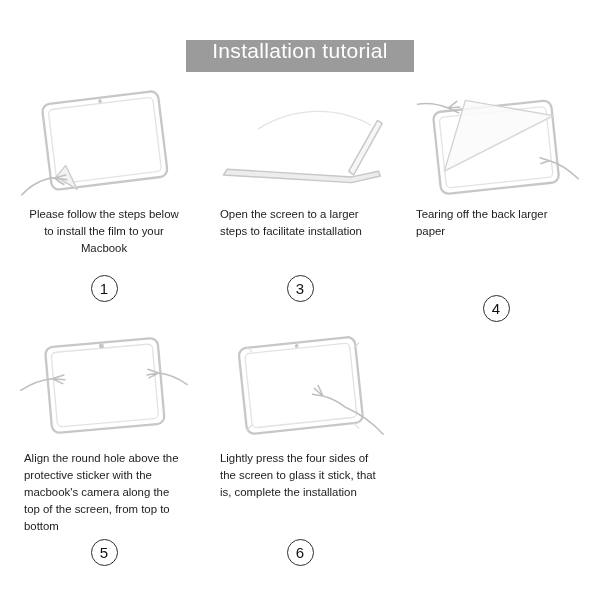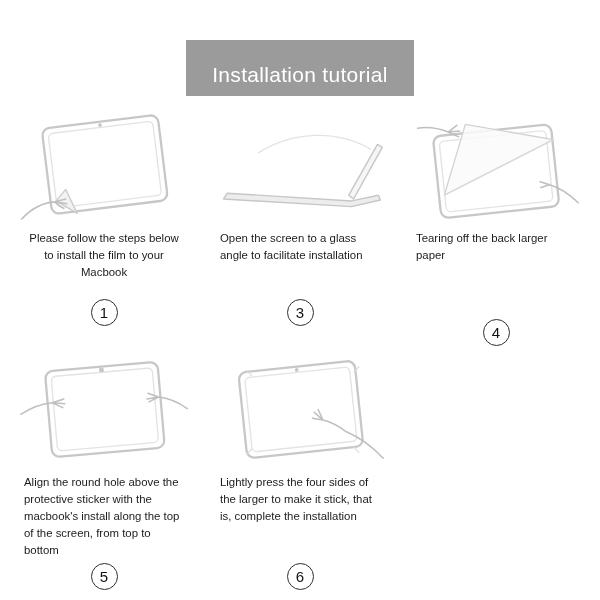--- a/index.html
+++ b/index.html
@@ -6,21 +6,21 @@
   html, body { width: 600px; height: 600px; }
   body { background: #ffffff; font-family: "Liberation Sans", "DejaVu Sans", sans-serif; }
   .page { width: 600px; height: 600px; background: #fff; overflow: hidden; }
 
   .banner-wrap { padding-top: 40px; text-align: center; }
   .banner {
     display: inline-block;
     background: var(--banner-bg, #9b9b9b);
     color: var(--banner-text, #ffffff);
     font-size: 21px; line-height: 1;
-    padding: 24px 26px 11px;
+    padding: 0 26px 11px;
     letter-spacing: .3px;
   }
 
   .grid {
     display: grid;
     grid-template-columns: repeat(3, 1fr);
     padding: 14px 8px 0;
     column-gap: 4px;
   }
   .step { display: flex; flex-direction: column; }
@@ -88,21 +88,21 @@
 
 
     <div class="step row1">
       <div class="illus">
         <svg viewBox="0 0 180 115">
           <path class="arc" d="M46 44 C84 20 130 20 164 40"></path>
           <path class="screen" d="M146 92 L176 38 L171 35 L141 88 Z"></path>
           <path class="base" d="M10 92 L144 100 L174 93 L172 88 L144 94 L14 86 Z"></path>
         </svg>
       </div>
-      <p class="caption">Open the screen to a glass angle to facilitate installation</p>
+      <p class="caption">Open the screen to a larger steps to facilitate installation</p>
       <div class="num">
         <span class="badge">3</span>
       </div>
     </div>
 
     <div class="step row2">
       <div class="illus">
         <svg viewBox="0 0 180 115">
           <g transform="rotate(-6 90 62)">
             <rect x="28" y="20" width="124" height="86" rx="8" class="panel"></rect>
@@ -125,38 +125,38 @@
         <svg viewBox="0 0 180 115">
           <g transform="rotate(-5 90 58)">
             <rect x="32" y="12" width="118" height="90" rx="8" class="panel"></rect>
             <rect x="38" y="18" width="106" height="78" rx="5" class="panel-inner"></rect>
             <circle cx="91" cy="15.5" r="2.6" class="dot"></circle>
           </g>
           <path class="ln" d="M3 62 C14 55 25 51 36 50 M36 50 L48 46 M36 50 L49 51 M36 50 L47 55"></path>
           <path class="ln" d="M177 56 C167 49 157 45 147 44 M147 44 L136 40 M147 44 L135 46 M147 44 L137 49"></path>
         </svg>
       </div>
-      <p class="caption">Align the round hole above the protective sticker with the macbook's install along the top of the screen, from top to bottom</p>
+      <p class="caption">Align the round hole above the protective sticker with the macbook's camera along the top of the screen, from top to bottom</p>
       <div class="num">
         <span class="badge">5</span>
       </div>
     </div>
 
     <div class="step row2">
       <div class="illus">
         <svg viewBox="0 0 180 115">
           <g transform="rotate(-6 90 58)">
             <rect x="30" y="12" width="122" height="90" rx="8" class="panel"></rect>
             <rect x="36" y="18" width="110" height="78" rx="5" class="panel-inner"></rect>
             <circle cx="91" cy="15.5" r="2" class="dot"></circle>
           </g>
           <path class="ln" d="M177 108 C165 95 152 86 138 80 M138 80 C130 74 122 70 114 68 M114 68 L109 57 M114 68 L105 60 M114 68 L103 66"></path>
           <path class="ln2" d="M40 22 L34 16 M146 18 L152 12 M40 98 L34 104 M146 96 L152 102"></path>
         </svg>
       </div>
-      <p class="caption">Lightly press the four sides of the larger to make it stick, that is, complete the installation</p>
+      <p class="caption">Lightly press the four sides of the screen to glass it stick, that is, complete the installation</p>
       <div class="num">
         <span class="badge">6</span>
       </div>
     </div>
 
   </div>
 </div>
 
 </body></html>

